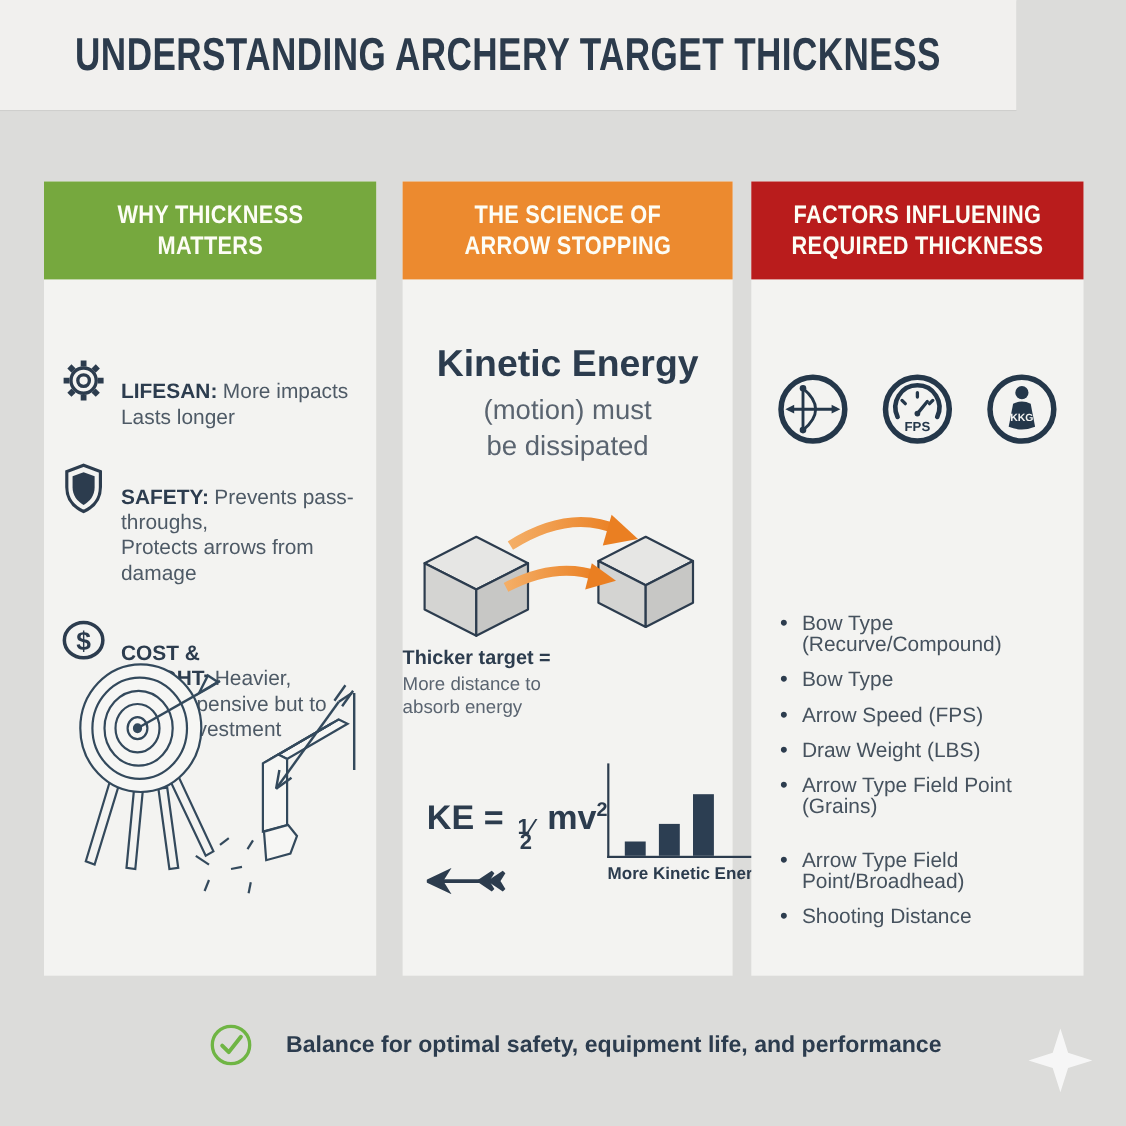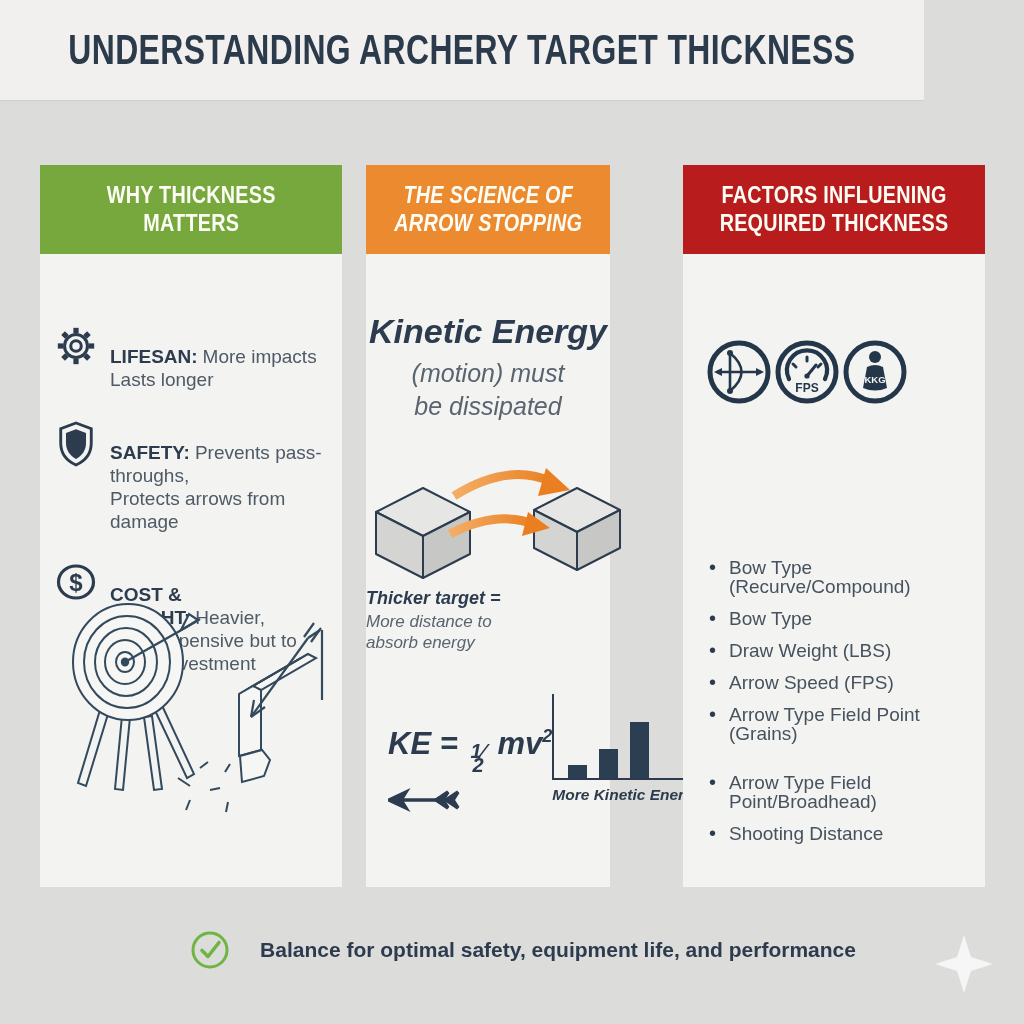--- a/index.html
+++ b/index.html
@@ -16,21 +16,21 @@
   }
   .main-title{
     margin:0;font-size:42px;font-weight:bold;color:#2c3b4c;
     transform:scaleX(0.76);transform-origin:center;letter-spacing:0.5px;
     white-space:nowrap;
   }
   .column{
     position:absolute;top:165px;height:722px;background:#f3f3f1;
   }
   .col1{left:40px;width:302px;}
-  .col2{left:366px;width:244px;font-style:italic;}
+  .col2{left:366px;width:300px;}
   .col3{left:683px;width:302px;}
   .col-header{
     height:89px;display:flex;align-items:center;justify-content:center;text-align:center;
   }
   .col-header .hdr-text{
     color:#fdfdf5;font-weight:bold;font-size:23px;line-height:1.2;
     white-space:pre-line;transform:scaleX(0.86);transform-origin:center;letter-spacing:0.3px;
   }
   .hdr-green{background:#76a83e;}
   .hdr-orange{background:#ec8a2f;}
@@ -60,21 +60,21 @@
   .frac .den{align-self:flex-start;padding-left:2px;}
   .f-exp{font-size:18px;font-weight:bold;vertical-align:12px;}
   .arrow-left-icon{display:block;margin-top:16px;}
   .chart-block{width:150px;text-align:center;}
   .ke-chart{position:relative;height:84px;border-left:2.5px solid #2c3c4e;border-bottom:2.5px solid #2c3c4e;
     display:flex;align-items:flex-end;gap:12px;padding-left:14px;width:130px;}
   .ke-bar{width:19px;background:#2c3e52;}
   .ke-chart-label{margin-top:6px;font-size:15.5px;font-weight:bold;color:#2c3c4e;white-space:nowrap;}
 
   
-  .factor-icons{display:flex;justify-content:flex-start;padding:0 22px;margin-top:84px;}
+  .factor-icons{display:flex;justify-content:space-between;padding:0 22px;margin-top:84px;}
   .bullets{list-style:none;margin:0;padding:0 28px 0 26px;}
   .bullets.primary{margin-top:152px;}
   .bullets.secondary{margin-top:30px;}
   .bullets li{position:relative;font-size:19px;color:#46525e;padding-left:20px;margin-bottom:13px;line-height:1.0;}
   .bullets li::before{content:"•";position:absolute;left:0;top:-1px;color:#2c3c4e;font-size:20px;}
 
   
   .footer{position:absolute;left:0;top:930px;width:1024px;display:flex;align-items:center;justify-content:center;gap:30px;padding-left:11px;}
   .footer-text{font-size:21px;font-weight:bold;color:#2c3c4e;}
   .sparkle{position:absolute;left:933px;top:933px;}
@@ -302,22 +302,22 @@
     <svg width="68" height="68" viewBox="0 0 68 68">
       <circle cx="34" cy="34" r="29" fill="none" stroke="#24374a" stroke-width="5"></circle>
       <circle cx="34" cy="19" r="6" fill="#24374a"></circle>
       <path d="M22,50 L26,29 Q34,25 42,29 L46,50 Q34,55 22,50 Z" fill="#24374a"></path>
       <text x="34" y="45" text-anchor="middle" font-family="Liberation Sans, sans-serif" font-size="9.5" font-weight="bold" fill="#f3f3f1">KKG</text>
     </svg>
   </div>
   <ul class="bullets primary">
       <li>Bow Type (Recurve/Compound)</li>
       <li>Bow Type</li>
+      <li>Arrow Speed (FPS)</li>
       <li>Draw Weight (LBS)</li>
-      <li>Arrow Speed (FPS)</li>
       <li>Arrow Type Field Point (Grains)</li>
     </ul>
   <ul class="bullets secondary">
       <li>Arrow Type Field Point/Broadhead)</li>
       <li>Shooting Distance</li>
     </ul>
 </div>
 
 <div class="footer">
   <svg width="40" height="40" viewBox="0 0 40 40">

